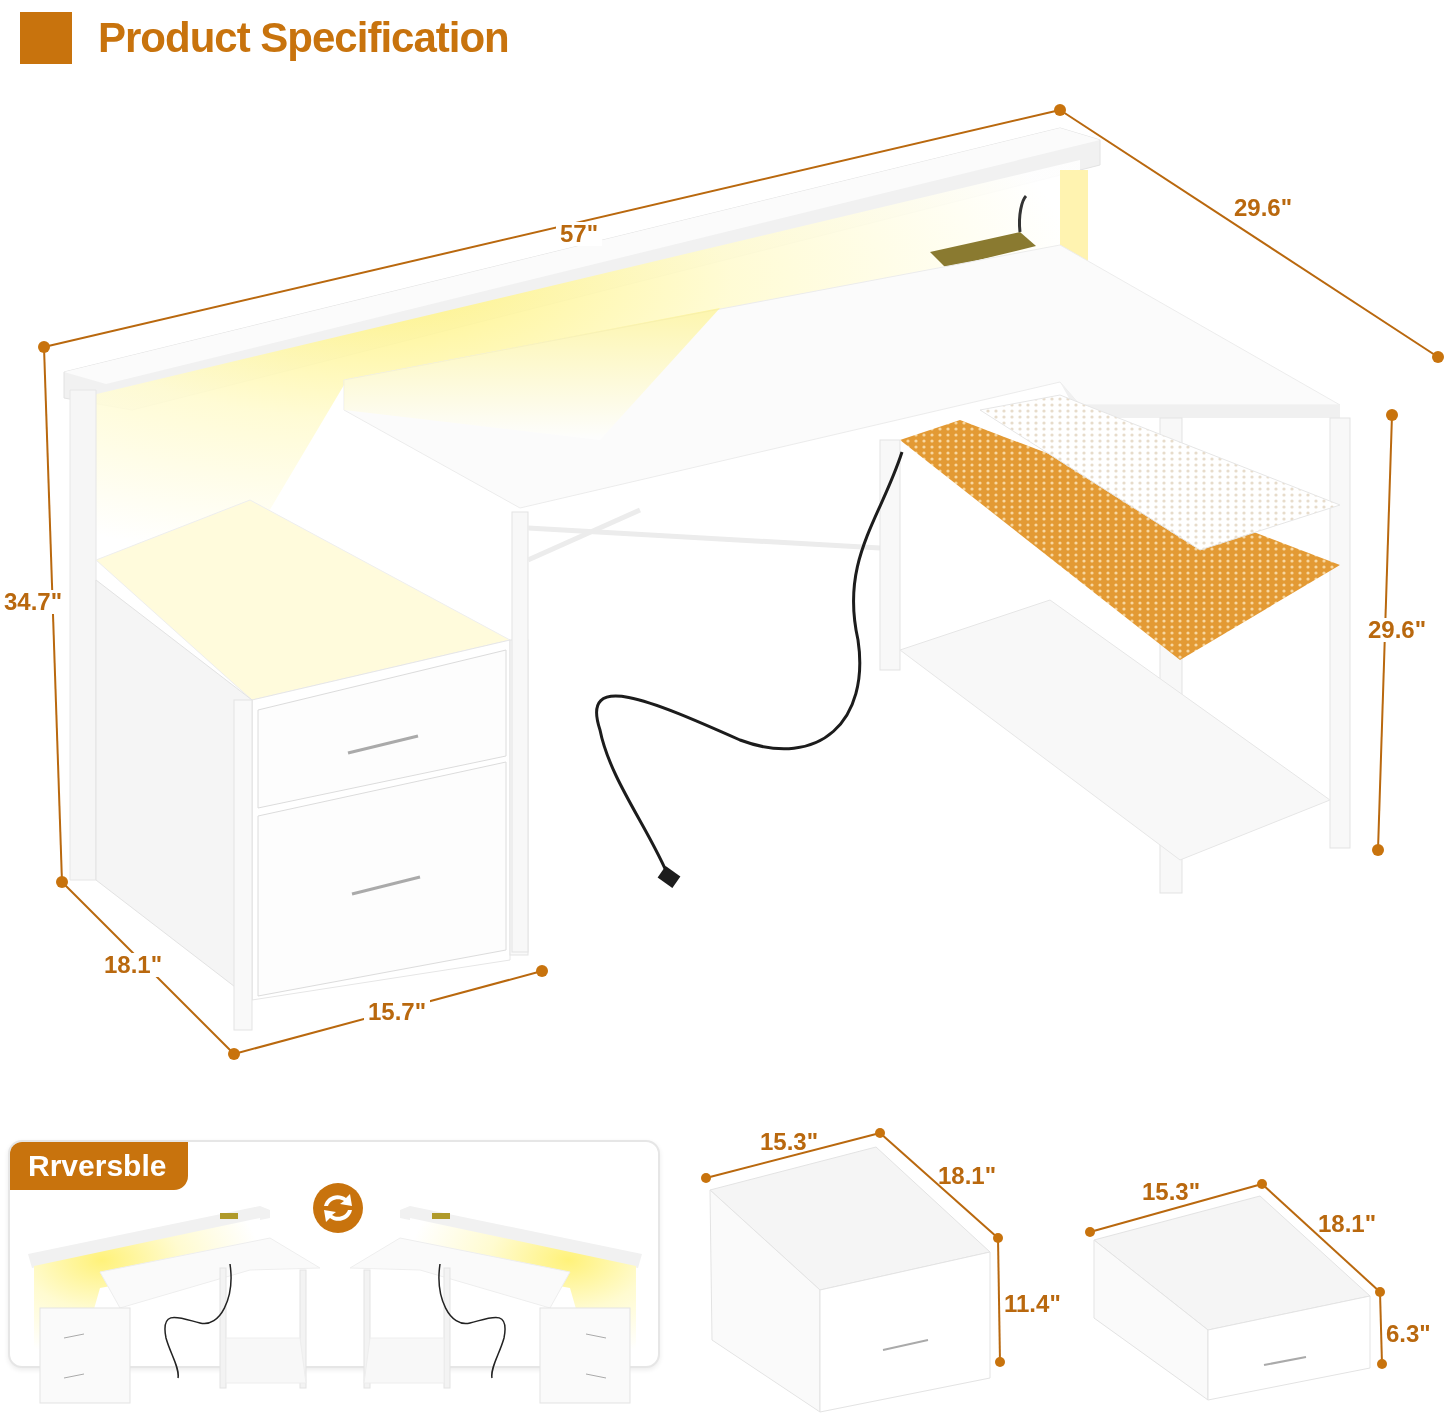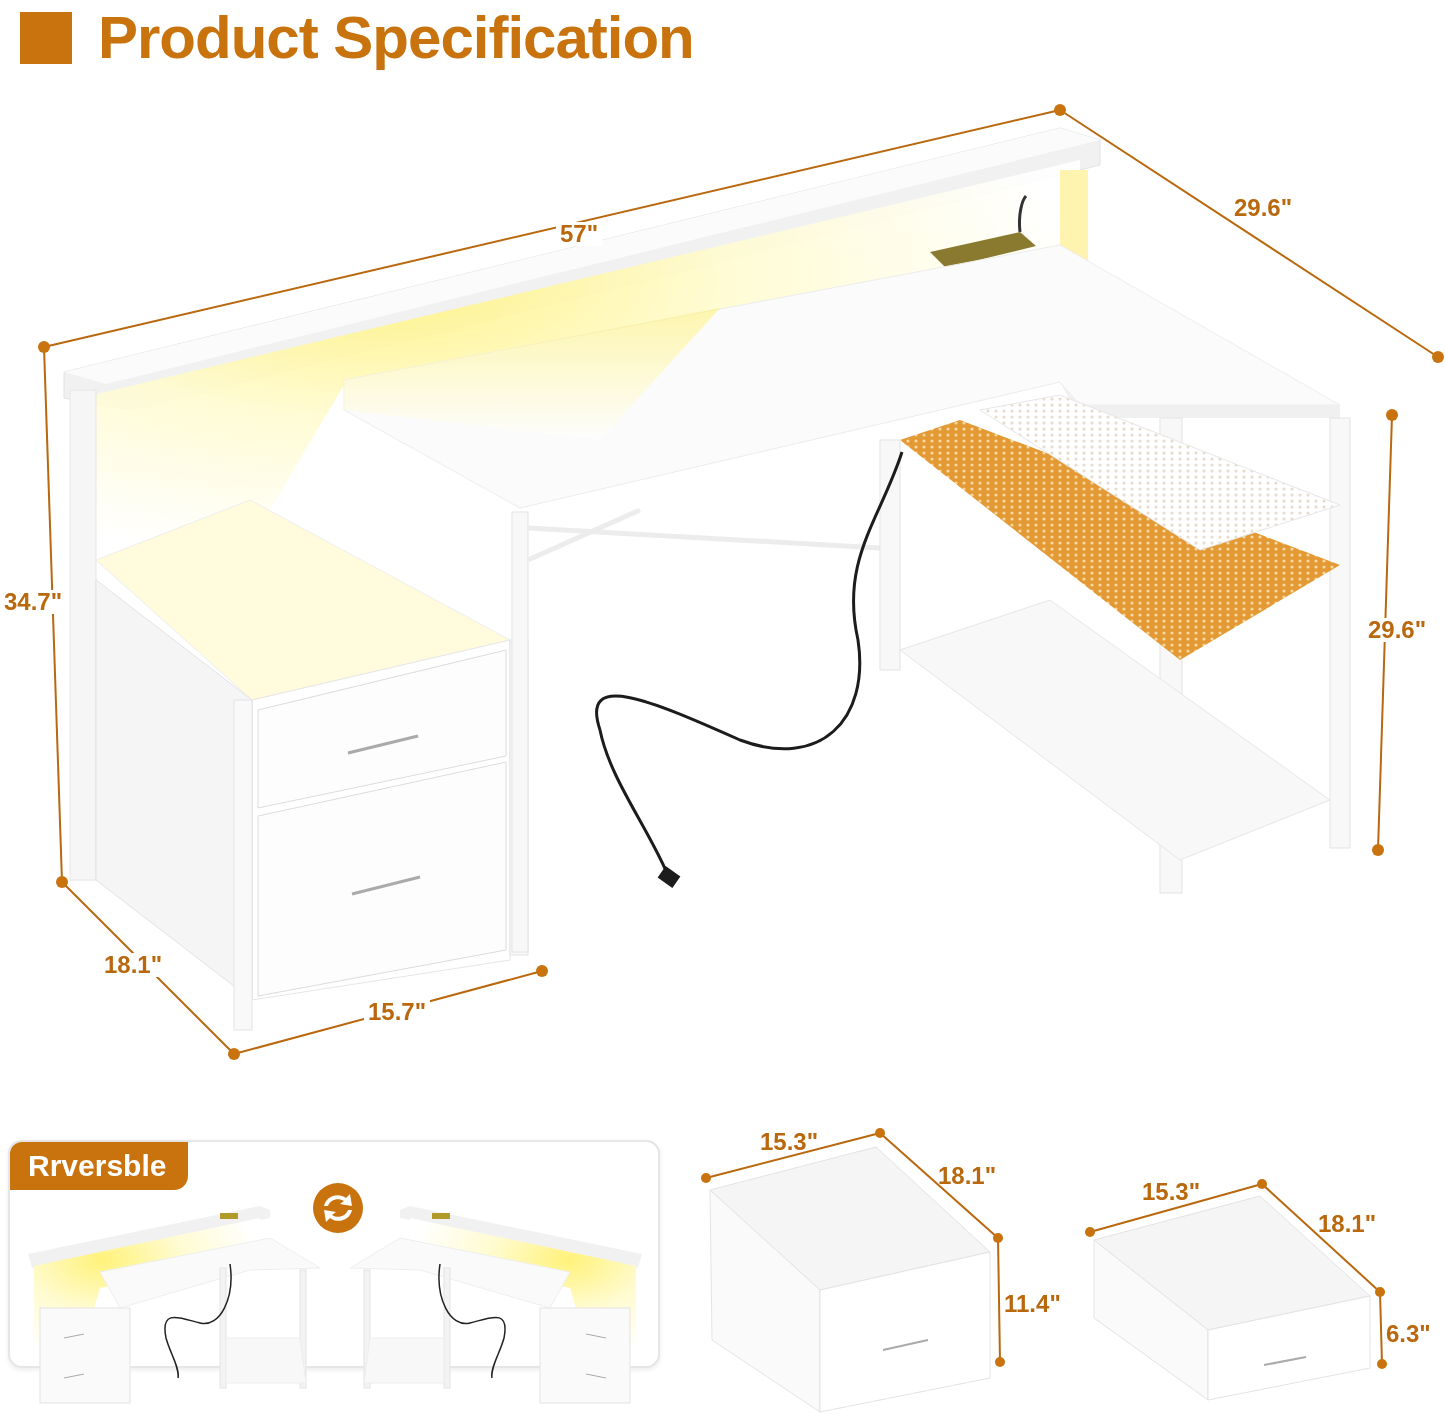--- a/index.html
+++ b/index.html
@@ -2,21 +2,21 @@
 <html><head>
 <meta charset="utf-8">
 <style>
   * { box-sizing: border-box; margin: 0; padding: 0; }
   body {
     width: 1445px; height: 1427px; background: #ffffff; position: relative; overflow: hidden;
     font-family: "Liberation Sans", sans-serif;
   }
   .title-wrap { position: absolute; left: 20px; top: 0; height: 76px; display: flex; align-items: center; }
   .title-square { width: 52px; height: 52px; background: #c8730d; margin-right: 26px; }
-  .title-text { font-size: 60px; font-weight: bold; color: #c8730d; letter-spacing: -1px; line-height: 1; }
+  .title-text { font-size: 42px; font-weight: bold; color: #c8730d; letter-spacing: -1px; line-height: 1; }
 
   .scene { position: absolute; left: 0; top: 0; width: 1445px; height: 1427px; }
   .dim-label {
     position: absolute; font-weight: bold; color: #b9680e; font-size: 24px; line-height: 1;
     background: #fff; padding: 0 4px; white-space: nowrap;
   }
   .dim-label.nobg { background: transparent; }
 
   .reverse-panel {
     position: absolute; left: 8px; top: 1140px; width: 652px; height: 228px;

